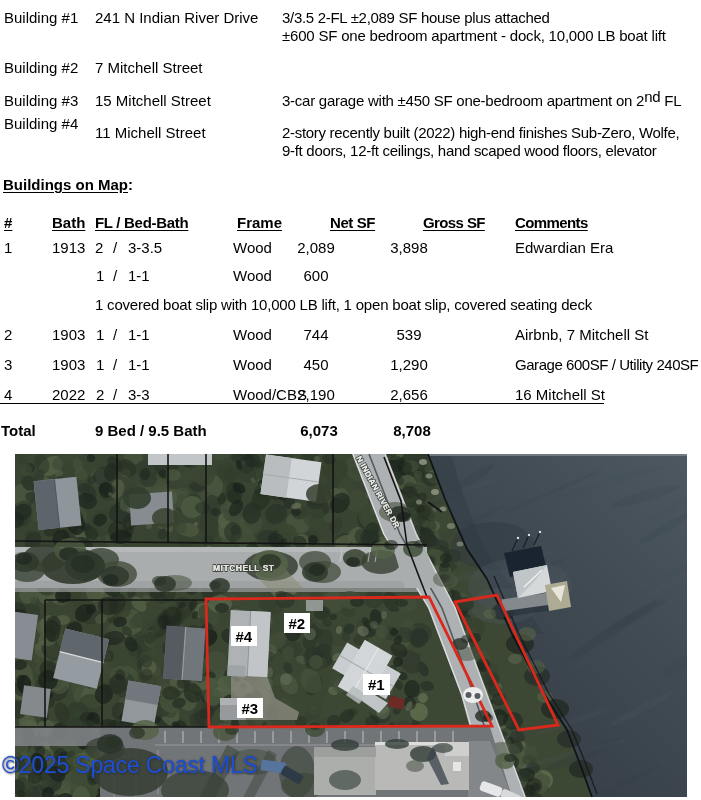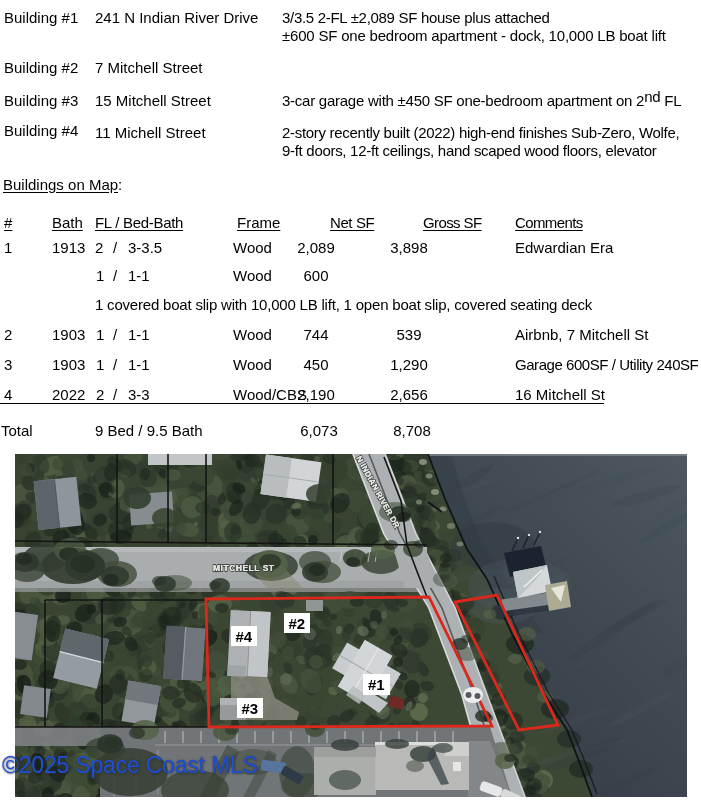--- a/index.html
+++ b/index.html
@@ -1,19 +1,19 @@
 <!DOCTYPE html>
 <html><head>
 <meta charset="utf-8">
 <style>
 html,body{margin:0;padding:0;background:#fff}
 #page{position:relative;width:701px;height:800px;overflow:hidden;background:#fff;
   font-family:"Liberation Sans",sans-serif;color:#000}
 .t{position:absolute;font-size:15px;line-height:15px;white-space:nowrap}
-.b{font-weight:normal}
+.b{font-weight:bold}
 .r{text-align:center}
 sup{font-size:15px;vertical-align:4px;line-height:0}
 u{text-underline-offset:2px}
 </style>
 </head>
 <body>
 <div id="page">
 
 <div class="t" style="left:4px;top:10px">Building #1</div>
 
@@ -27,21 +27,21 @@
 
 <div class="t" style="left:95px;top:60px">7 Mitchell Street</div>
 
 
 <div class="t" style="left:4px;top:93px">Building #3</div>
 
 <div class="t" style="left:95px;top:93px">15 Mitchell Street</div>
 
 <div class="t" style="left:282px;top:93px;letter-spacing:-0.25px">3-car garage with ±450 SF one-bedroom apartment on 2<sup>nd</sup> FL</div>
 
-<div class="t" style="left:4px;top:123px">Building #4</div>
+<div class="t" style="left:4px;top:116px">Building #4</div>
 
 <div class="t" style="left:95px;top:125px">11 Michell Street</div>
 
 <div class="t" style="left:282px;top:125px;letter-spacing:-0.3px">2-story recently built (2022) high-end finishes Sub-Zero, Wolfe,</div>
 
 <div class="t" style="left:282px;top:143px;letter-spacing:-0.3px">9-ft doors, 12-ft ceilings, hand scaped wood floors, elevator</div>
 
 <div class="t b" style="left:3px;top:177px"><u>Buildings on Map</u>:</div>
 
 <div class="t b" style="left:4px;top:215px"><u>#</u></div>

